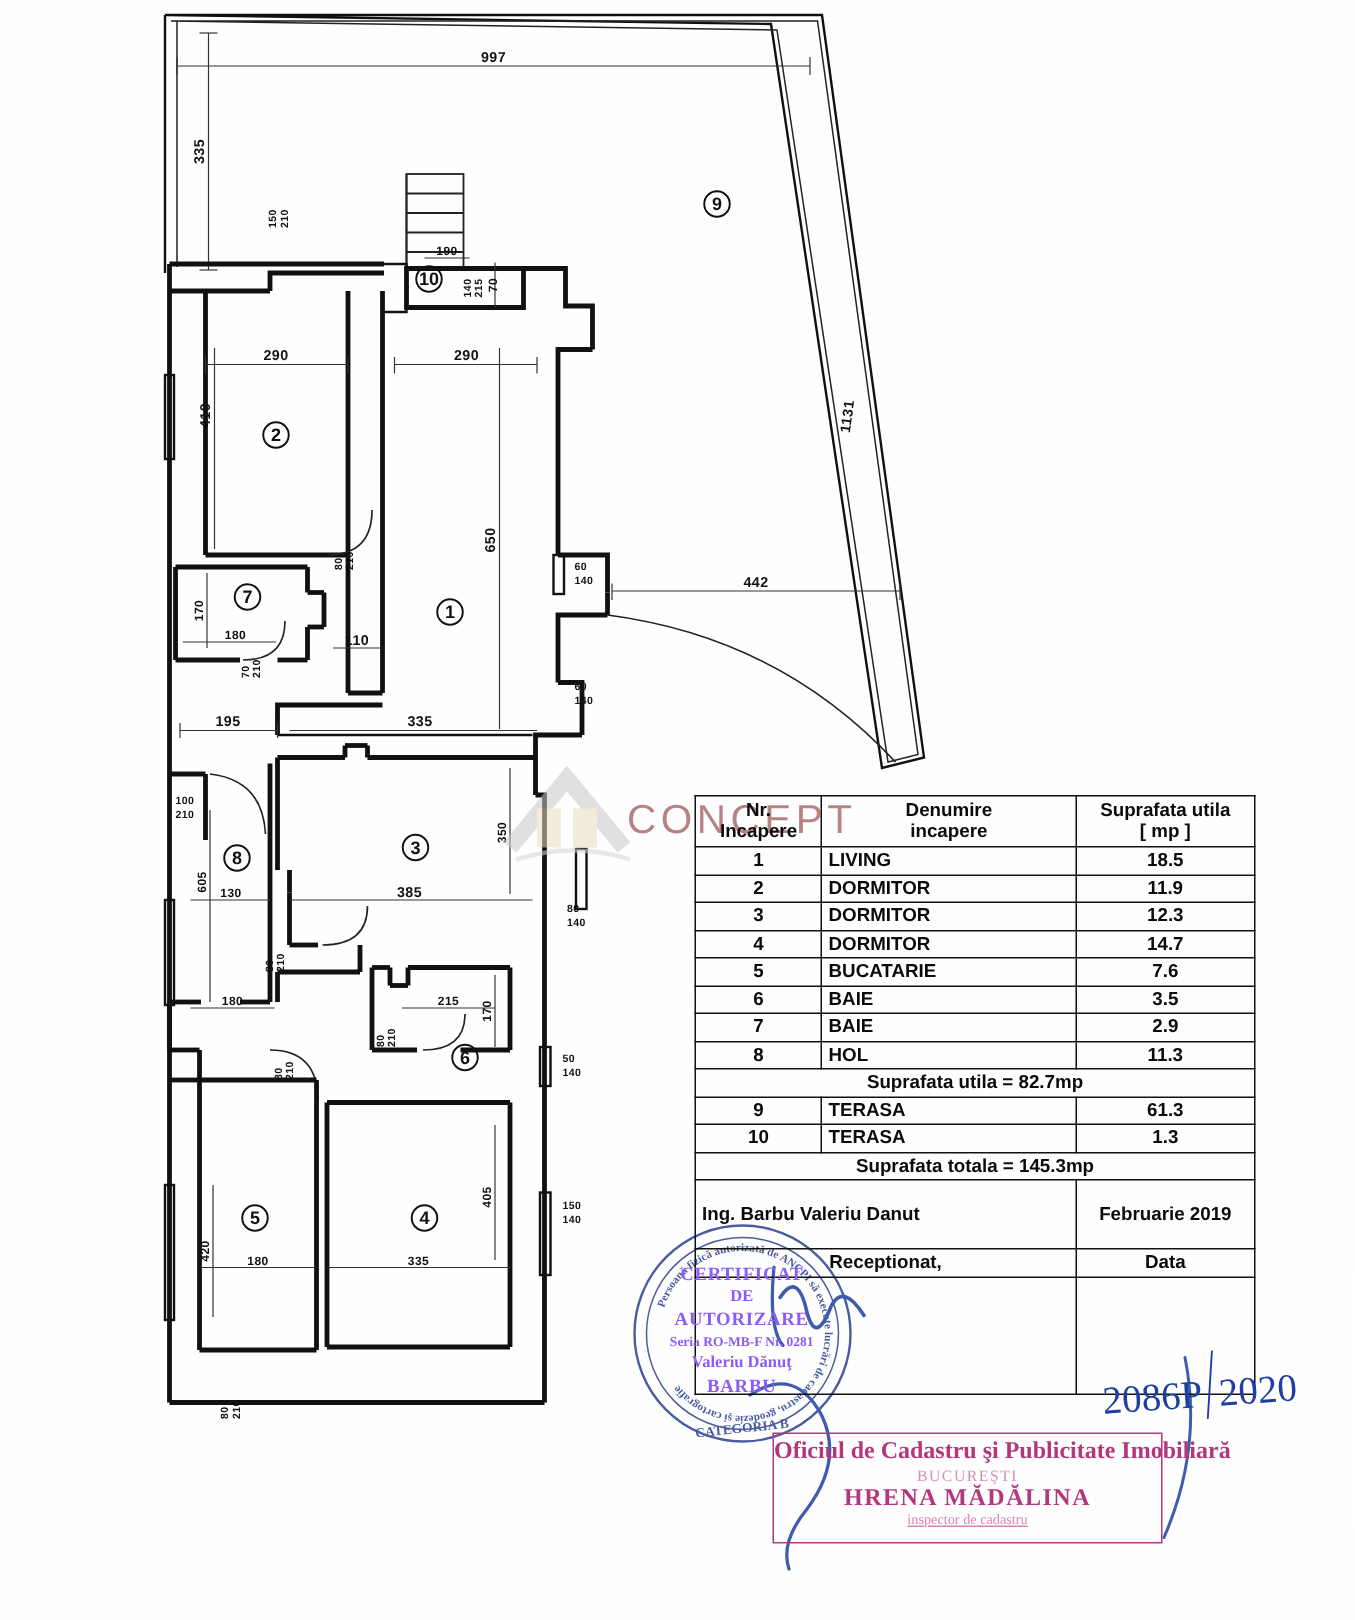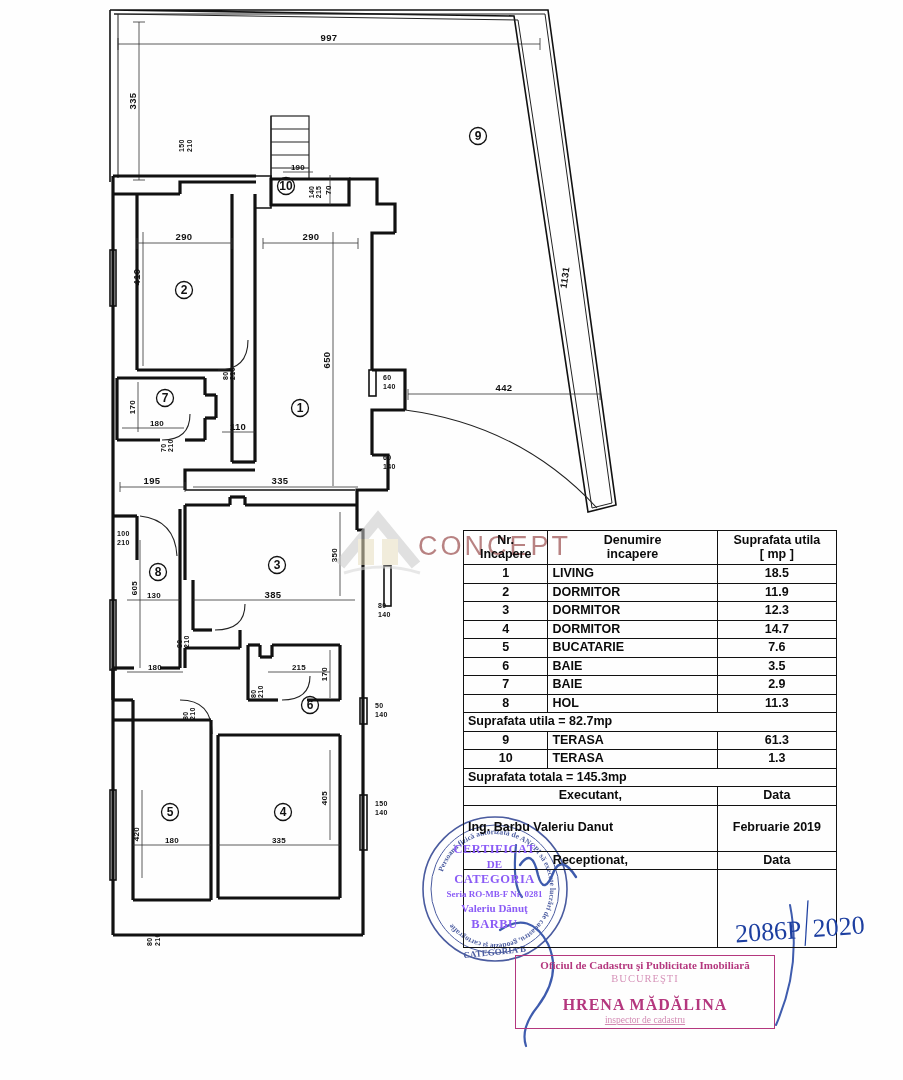--- a/index.html
+++ b/index.html
@@ -88,21 +88,21 @@
   #legend-table th {
     text-align: center;
     font-size: 12.5px;
     font-weight: 700;
     padding: 3px 2px;
   }
   .c-nr   { width: 80px;  text-align: center; }
   .c-name { width: 175px; text-align: left; padding-left: 8px; }
   .c-area { width: 119px; text-align: center; }
   .row-total td {
-    text-align: left;
+    text-align: center;
     padding-left: 0;
   }
   .sig-label { text-align: center; }
   .sig-val   { padding-left: 8px; text-align: left; }
   .tall2 { height: 46px; }
   .tallsig { height: 78px; }
 
   
   #stamp-round {
     position: absolute;
@@ -132,23 +132,23 @@
     width: 258px; height: 72px;
     border: 1.3px solid #b4377e;
     pointer-events: none;
   }
   #stamp-pink div {
     text-align: center;
     color: #b4377e;
     font-family: "Liberation Serif", serif;
     white-space: nowrap;
   }
-  .pk1 { margin-top: 3px;  font-size: 11px; font-weight: 700; }
+  .pk1 { margin-top: 3px;  font-size: 16px; font-weight: 700; }
   .pk2 { margin-top: 2px;  font-size: 10.5px; opacity: .55; letter-spacing: 1px;}
-  .pk3 { margin-top: 12px;  font-size: 16px; font-weight: 700; letter-spacing: 1px;}
+  .pk3 { margin-top: 0;  font-size: 16px; font-weight: 700; letter-spacing: 1px;}
   .pk4 { margin-top: 1px;  font-size: 9.5px; opacity: .6; text-decoration: underline; }
 
   #handwriting {
     position: absolute;
     left: 735px; top: 915px;
     font-family: "Liberation Serif", serif;
     font-size: 26px;
     color: #1d3fa0;
     transform: rotate(-4deg);
     pointer-events: none;
@@ -564,43 +564,39 @@
         <td class="c-area">61.3</td>
       </tr>
       <tr>
         <td class="c-nr">10</td>
         <td class="c-name">TERASA</td>
         <td class="c-area">1.3</td>
       </tr>
       <tr class="row-total">
         <td colspan="3">Suprafata totala = 145.3mp</td>
       </tr>
-      <tr>
-        <td colspan="2" class="sig-label">Executant,</td>
-        <td class="c-area">Data</td>
-      </tr>
       <tr class="tall2">
         <td colspan="2" class="sig-val">Ing. Barbu Valeriu Danut</td>
         <td class="c-area">Februarie 2019</td>
       </tr>
       <tr>
         <td colspan="2" class="sig-label">Receptionat,</td>
         <td class="c-area">Data</td>
       </tr>
       <tr class="tallsig">
         <td colspan="2">&nbsp;</td>
         <td class="c-area">&nbsp;</td>
       </tr>
     </tbody>
   </table>
 
   <div id="stamp-round">
     <div class="rtext rt1">CERTIFICAT</div>
     <div class="rtext rt2">DE</div>
-    <div class="rtext rt3">CATEGORIA</div>
+    <div class="rtext rt3">AUTORIZARE</div>
     <div class="rtext rt4">Seria RO-MB-F Nr. 0281</div>
     <div class="rtext rt5">Valeriu Dănuţ</div>
     <div class="rtext rt6">BARBU</div>
   </div>
 
   <div id="stamp-pink">
     <div class="pk1">Oficiul de Cadastru şi Publicitate Imobiliară</div>
     <div class="pk2">BUCUREŞTI</div>
     <div class="pk3">HRENA MĂDĂLINA</div>
     <div class="pk4">inspector de cadastru</div>

